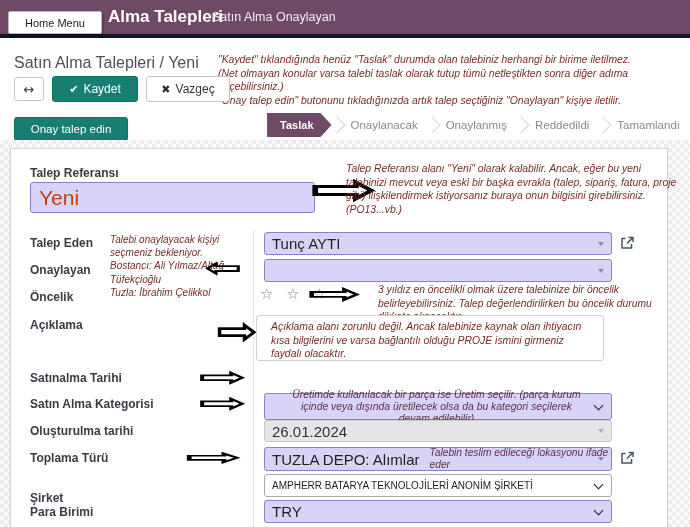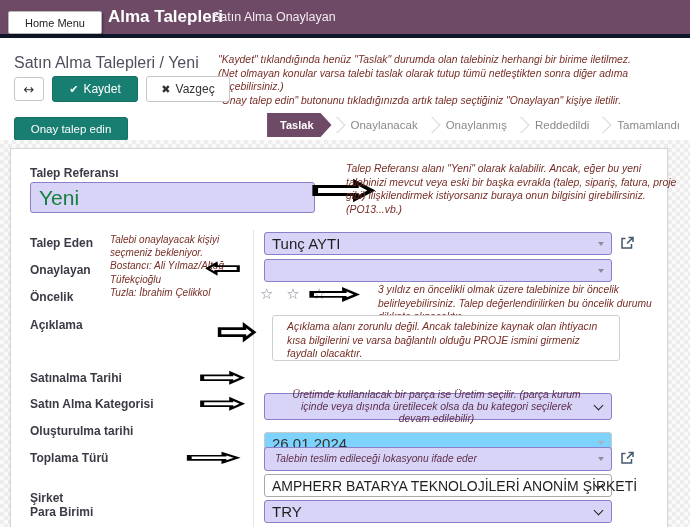--- a/index.html
+++ b/index.html
@@ -95,21 +95,21 @@
     <div class="chev"></div>
     <div class="step" style="padding-right:8px;">Tamamlandı</div>
   </div>
 
   <div class="checker"></div>
   <div class="card"></div>
   <div class="vsep"></div>
 
   <div class="lbl" style="top:166px;">Talep Referansı</div>
   <div class="field lav" style="left:30px;top:182px;width:285px;height:31px;">
-    <span style="font-size:21px;color:#15803d;padding-left:8px;">Yeni</span>
+    <span style="font-size:21px;color:#c2410c;padding-left:8px;">Yeni</span>
   </div>
   <span class="uarrow" style="left:309px;top:167px;font-size:44px;transform:scaleX(1.9);">⇨</span>
   <div class="note" style="position:absolute;left:346px;top:162px;width:334px;">Talep Referansı alanı "Yeni" olarak kalabilir. Ancak, eğer bu yeni talebinizi mevcut veya eski bir başka evrakla (talep, sipariş, fatura, proje gibi)  ilişkilendirmek istiyorsanız buraya onun bilgisini girebilirsiniz. (PO13...vb.)</div>
 
   <div class="lbl" style="top:236px;">Talep Eden</div>
   <div class="field lav" style="left:264px;top:232px;width:348px;height:23px;">
     <span class="fval">Tunç AYTI</span>
     <span class="tricaret"></span>
   </div>
   <svg class="extlink" style="left:619px;top:235px;" viewBox="0 0 16 16">
@@ -129,55 +129,56 @@
     <span class="tricaret"></span>
   </div>
 
   <div class="lbl" style="top:290px;">Öncelik</div>
   <div class="stars">☆ ☆ ☆</div>
   <span class="uarrow" style="left:307px;top:280px;font-size:28px;transform:scaleX(2.4);">⇨</span>
   <div class="note" style="position:absolute;left:378px;top:283px;width:302px;font-size:10.3px;">3 yıldız en öncelikli olmak üzere talebinize bir öncelik belirleyebilirsiniz. Talep değerlendirilirken bu öncelik durumu dikkate alınacaktır.</div>
 
   <div class="lbl" style="top:318px;">Açıklama</div>
   <span class="uarrow" style="left:216px;top:312px;font-size:38px;transform:scaleX(1.35);">⇨</span>
-  <div class="field" style="left:272px;top:315px;width:348px;height:46px;background:#fff;border:1px solid #cfcfcf;align-items:flex-start;">
+  <div class="field" style="left:256px;top:315px;width:348px;height:46px;background:#fff;border:1px solid #cfcfcf;align-items:flex-start;">
     <div class="note" style="padding:4px 8px 0 14px;font-size:10.4px;">Açıklama alanı zorunlu değil. Ancak  talebinize kaynak olan ihtiyacın kısa bilgilerini ve varsa bağlantılı olduğu PROJE ismini girmeniz faydalı olacaktır.</div>
   </div>
 
   <div class="lbl" style="top:371px;">Satınalma Tarihi</div>
   <span class="uarrow" style="left:198px;top:364px;font-size:26px;transform:scaleX(2.3);">⇨</span>
 
   <div class="lbl" style="top:397px;">Satın Alma Kategorisi</div>
   <span class="uarrow" style="left:198px;top:390px;font-size:26px;transform:scaleX(2.3);">⇨</span>
   <div class="field lav" style="left:264px;top:393px;width:348px;height:27px;">
     <span class="initalic" style="padding:1px 26px 0 23px;text-align:center;">Üretimde kullanılacak bir parça ise Üretim seçilir. (parça kurum içinde veya dışında üretilecek olsa da bu kategori seçilerek devam edilebilir)</span>
     <span class="vcaret"></span>
   </div>
 
   <div class="lbl" style="top:424px;">Oluşturulma tarihi</div>
-  <div class="field" style="left:264px;top:420px;width:348px;height:22px;background:#7dd3fc;border:1px solid #c9c9c9;margin-top:12px;">
+  <div class="field" style="left:264px;top:420px;width:348px;height:22px;background:#e5e5e5;border:1px solid #c9c9c9;">
     <span class="fval" style="color:#333;">26.01.2024</span>
     <span class="tricaret" style="border-top-color:#aeaeb8;"></span>
   </div>
 
   <div class="lbl" style="top:451px;">Toplama Türü</div>
   <span class="uarrow" style="left:184px;top:446px;font-size:23px;transform:scaleX(3.1);">⇨</span>
   <div class="field lav" style="left:264px;top:447px;width:348px;height:24px;">
+    <span class="fval">TUZLA DEPO: Alımlar</span>
     <span class="initalic" style="padding-left:10px;font-size:10.2px;">Talebin teslim edileceği lokasyonu ifade eder</span>
     <span class="tricaret"></span>
   </div>
   <svg class="extlink" style="left:619px;top:450px;" viewBox="0 0 16 16">
     <path d="M6.5 3.5H3v9.5h9.5V9" fill="none" stroke="#44576b" stroke-width="1.5"></path>
     <path d="M9.5 2.5H14V7" fill="none" stroke="#44576b" stroke-width="1.5"></path>
     <path d="M13.6 2.9L8 8.5" fill="none" stroke="#44576b" stroke-width="1.5"></path>
   </svg>
 
   <div class="lbl" style="top:491px;">Şirket</div>
   <div class="field" style="left:264px;top:474px;width:348px;height:23px;background:#fff;border:1px solid #a9a9a9;">
-    <span class="fval" style="font-size:14px;">AMPHERR BATARYA TEKNOLOJİLERİ ANONİM ŞİRKETİ</span>
+    <span class="fval" style="font-size:10px;">AMPHERR BATARYA TEKNOLOJİLERİ ANONİM ŞİRKETİ</span>
     <span class="vcaret"></span>
   </div>
 
   <div class="lbl" style="top:505px;">Para Birimi</div>
   <div class="field lav" style="left:264px;top:500px;width:348px;height:23px;">
     <span class="fval">TRY</span>
     <span class="vcaret"></span>
   </div>
 
 </div>

